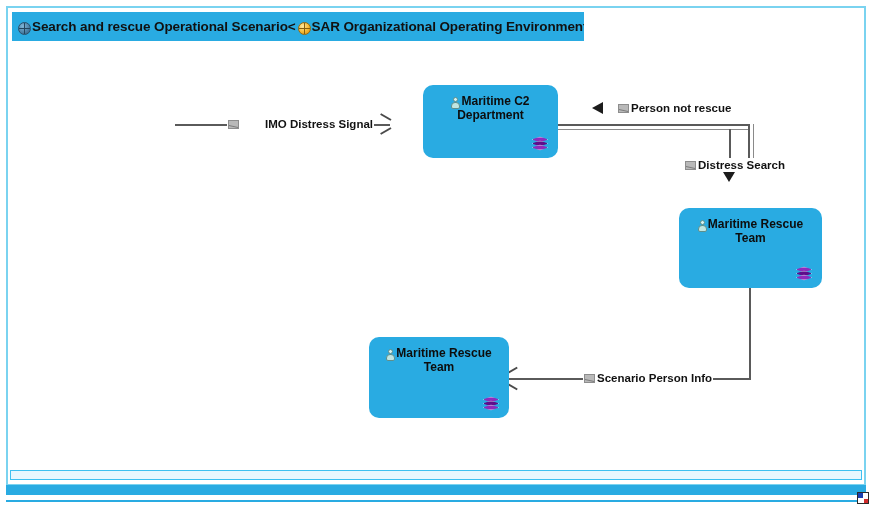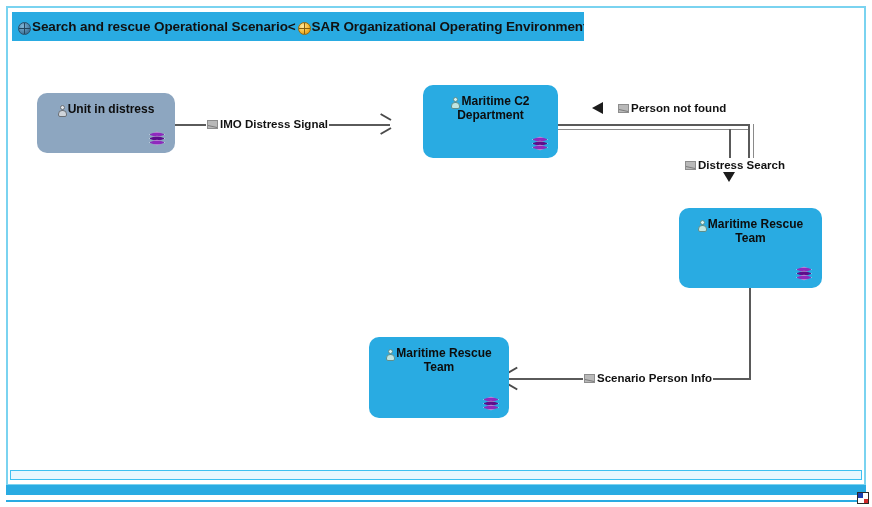--- a/index.html
+++ b/index.html
@@ -309,50 +309,40 @@
   <div class="line v" style="left:753px; top:124px; height:48px; width:1px; background:#8a8a8a;"></div>
   <div class="arrow arrow-left-solid" style="left:592px; top:102px;"></div>
 
   <div class="line v" style="left:729px; top:129px; height:45px;"></div>
   <div class="arrow arrow-down-solid" style="left:723px; top:172px;"></div>
 
   <div class="line v" style="left:749px; top:288px; height:92px;"></div>
   <div class="line h" style="left:509px; top:378px; width:242px;"></div>
   <div class="arrow-open-left" style="left:506px; top:372px;"></div>
 
-  <div class="edge-label" style="left:206px; top:117px;">
+  <div class="edge-label" style="left:227px; top:117px;gap:24px;">
     <span class="msg-icon"></span>
     <span>IMO Distress Signal</span>
   </div>
 
   <div class="edge-label" style="left:617px; top:101px;">
     <span class="msg-icon"></span>
-    <span>Person not found</span>
+    <span>Person not rescue</span>
   </div>
 
   <div class="edge-label" style="left:684px; top:158px;">
     <span class="msg-icon"></span>
     <span>Distress Search</span>
   </div>
 
   <div class="edge-label" style="left:583px; top:371px;">
     <span class="msg-icon"></span>
     <span>Scenario Person Info</span>
   </div>
 
-  <div class="node gray" style="left:37px; top:93px; width:138px; height:60px;">
-    <span class="node-title">
-      <span class="actor-icon gray"><span class="head"></span><span class="body"></span></span><span>Unit in distress</span>
-    </span>
-    <span class="stack-badge">
-        <i></i>
-        <i></i>
-        <i></i>
-      </span>
-  </div>
 
   <div class="node blue" style="left:399px; top:85px; width:135px; height:73px;margin-left:24px;">
     <span class="node-title">
       <span class="actor-icon"><span class="head"></span><span class="body"></span></span><span>Maritime C2</span><br>
       <span>Department</span>
     </span>
     <span class="stack-badge">
         <i></i>
         <i></i>
         <i></i>

